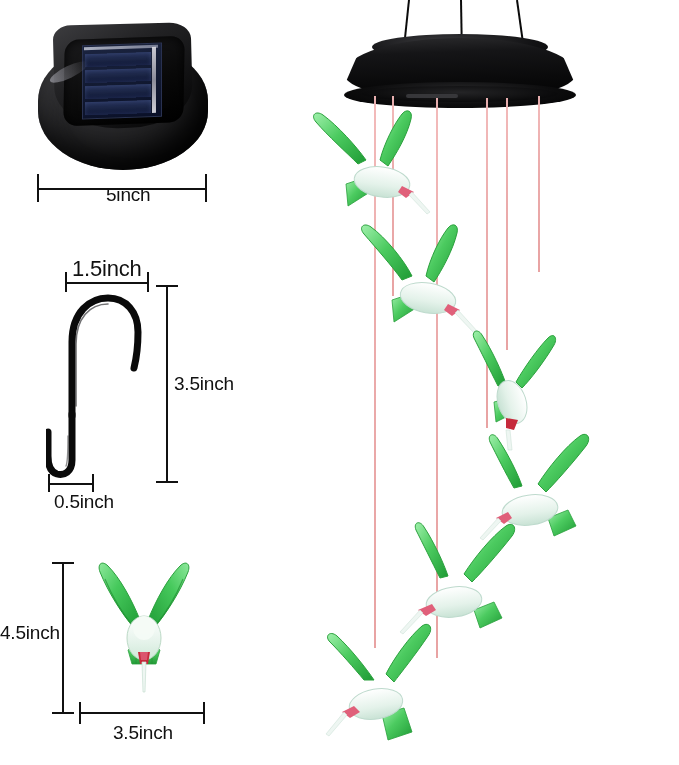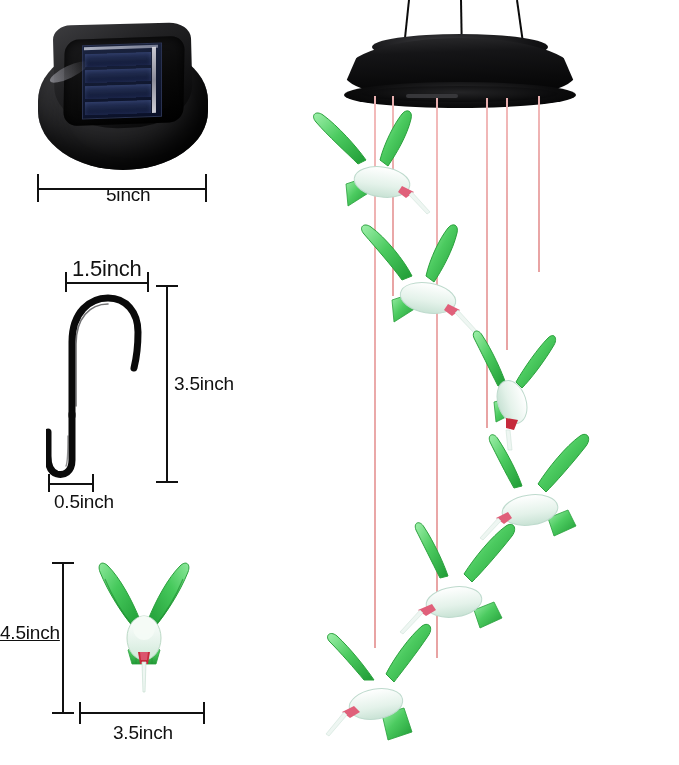--- a/index.html
+++ b/index.html
@@ -282,21 +282,21 @@
       <path d="M 62 96 L 70 96 L 69 104 L 63 104 Z" fill="#e0607a" opacity=".8"></path>
 
       <path d="M 64 106 L 68 106 L 67 136 L 65 136 Z" fill="#eef6f2" stroke="#c9dfd2" stroke-width=".7"></path>
     </svg>
   </div>
 
   <div class="abs">
     <div class="vline" style="left:62px; top:562px; height:152px;"></div>
     <div class="tick-h" style="left:52px; top:562px; width:22px;"></div>
     <div class="tick-h" style="left:52px; top:712px; width:22px;"></div>
-    <div class="dim-label" style="left:0px; top:622px; font-size:19px;text-decoration:underline;">4.5inch</div>
+    <div class="dim-label" style="left:0px; top:622px; font-size:19px;">4.5inch</div>
   </div>
 
   <div class="abs">
     <div class="hline" style="left:79px; top:712px; width:126px;"></div>
     <div class="tick-v" style="left:79px;  top:702px; height:22px;"></div>
     <div class="tick-v" style="left:203px; top:702px; height:22px;"></div>
     <div class="dim-label" style="left:113px; top:722px; font-size:19px;">3.5inch</div>
   </div>
 
   <div class="abs" id="chime">

